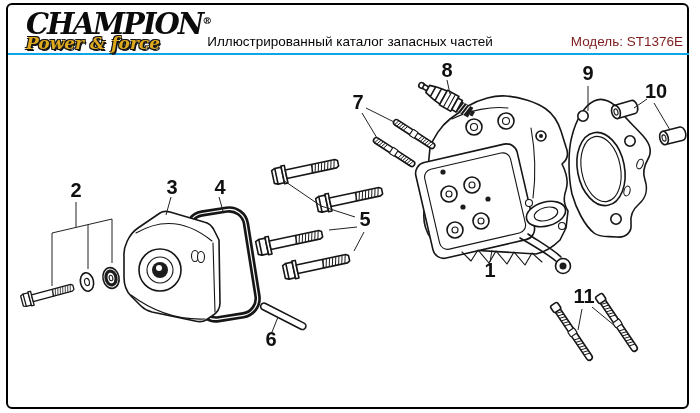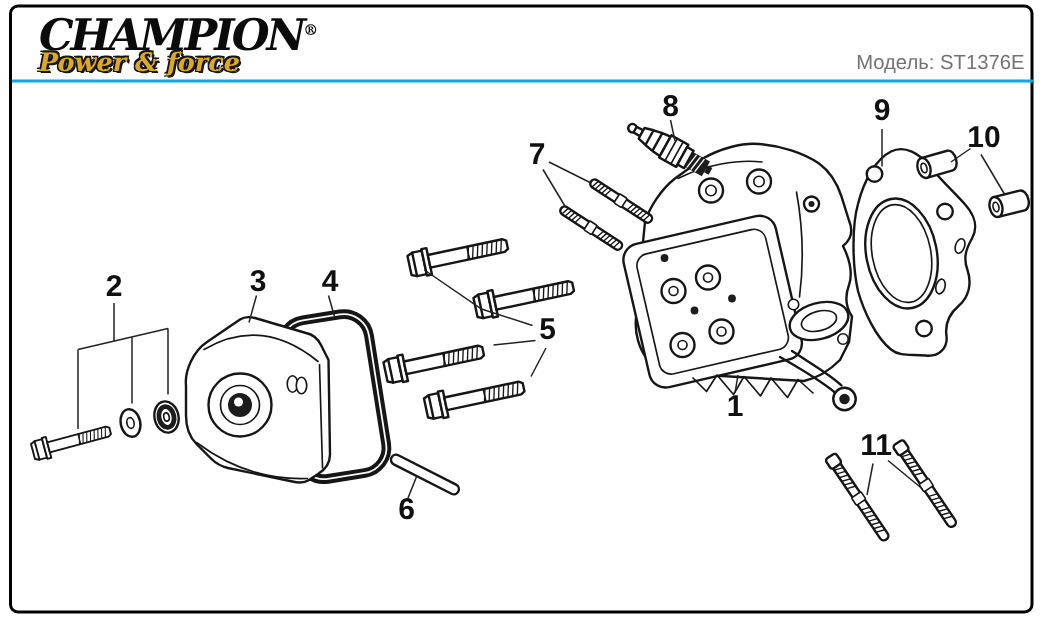--- a/index.html
+++ b/index.html
@@ -26,21 +26,21 @@
     font-size:17px;line-height:17px;color:#dfa91e;width:154px;margin-top:-4px;
     text-shadow:1px 1px 0 #151515,-1px 1px 0 #151515,1px -1px 0 #151515,-1px -1px 0 #151515,1.5px 1.5px 0 #151515;
     white-space:nowrap;
   }
   .title{
     position:absolute;left:192px;width:300px;bottom:4px;text-align:center;
     font-size:13.5px;color:#050505;white-space:nowrap;
   }
   .model{
     position:absolute;right:6px;bottom:4px;text-align:right;
-    font-size:13.5px;color:#737373;white-space:nowrap;
+    font-size:13.5px;color:#7f1d1d;white-space:nowrap;
   }
   svg.diagram{position:absolute;left:0;top:0;}
   .ln{fill:#ffffff;stroke:#161616;stroke-width:1.6;stroke-linejoin:round;stroke-linecap:round;}
   .thin{stroke-width:1.1;}
   .nofill{fill:none;}
   .dark{fill:#1c1c1c;stroke:none;}
   .band{fill:none;stroke:#1c1c1c;stroke-width:3.2;}
   .hatch{fill:none;stroke:#161616;stroke-width:0.9;}
   .whatch{fill:none;stroke:#ffffff;stroke-width:0.9;}
   .leader{fill:none;stroke:#222;stroke-width:1;}
@@ -50,20 +50,21 @@
 <body>
 
 <div class="page">
   <div class="border-frame"></div>
 
   <div class="header">
     <div class="logo">
       <div class="brand-name"><span>CHAMPION</span><sup>®</sup></div>
       <div class="brand-tagline">Power &amp; force</div>
     </div>
+    <div class="title">Иллюстрированный каталог запасных частей</div>
     <div class="model">Модель: ST1376E</div>
   </div>
 
   <svg class="diagram" width="700" height="413" viewBox="0 0 700 413">
     <defs>
       <g id="bolt">
         <path class="ln" d="M0,-6.5 L3.5,-8 L10,-8 L10,8 L3.5,8 L0,6.5 Z"></path>
         <line class="ln nofill" x1="3.5" y1="-8" x2="3.5" y2="8"></line>
         <rect class="ln" x="10" y="-9" width="3.4" height="18"></rect>
         <path class="ln" d="M13.4,-4.3 L64,-4.3 L66.5,-2.8 L66.5,2.8 L64,4.3 L13.4,4.3 Z"></path>

